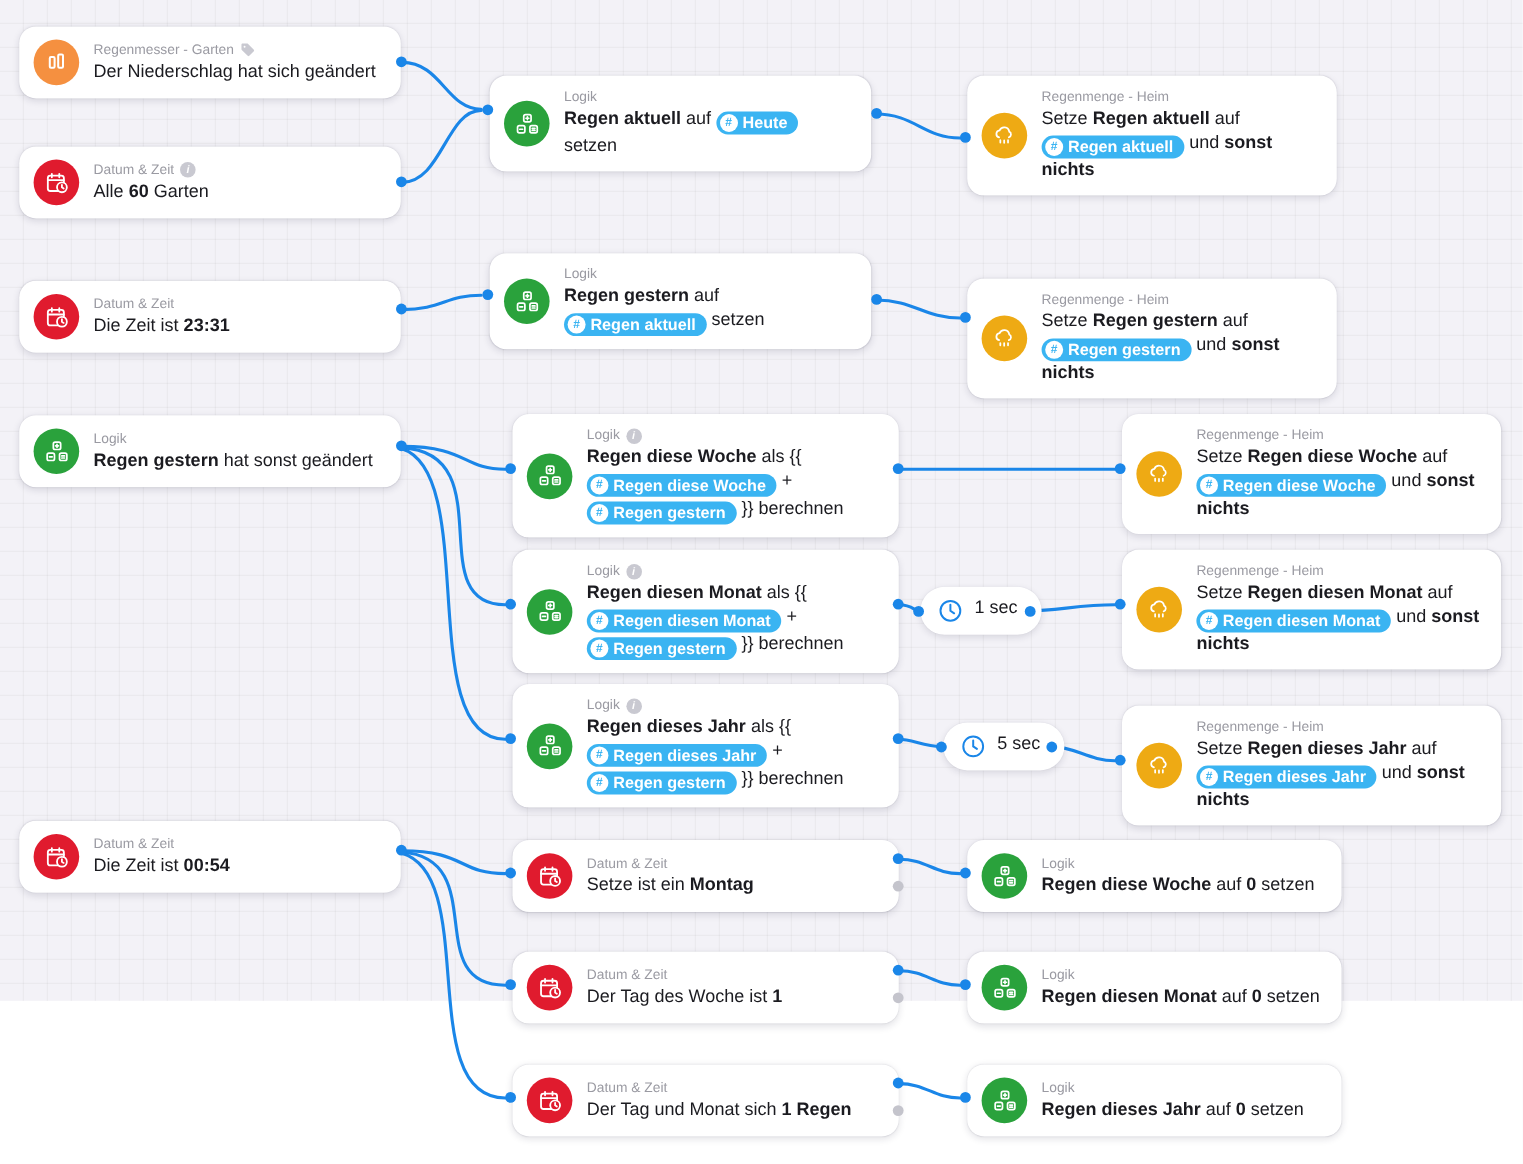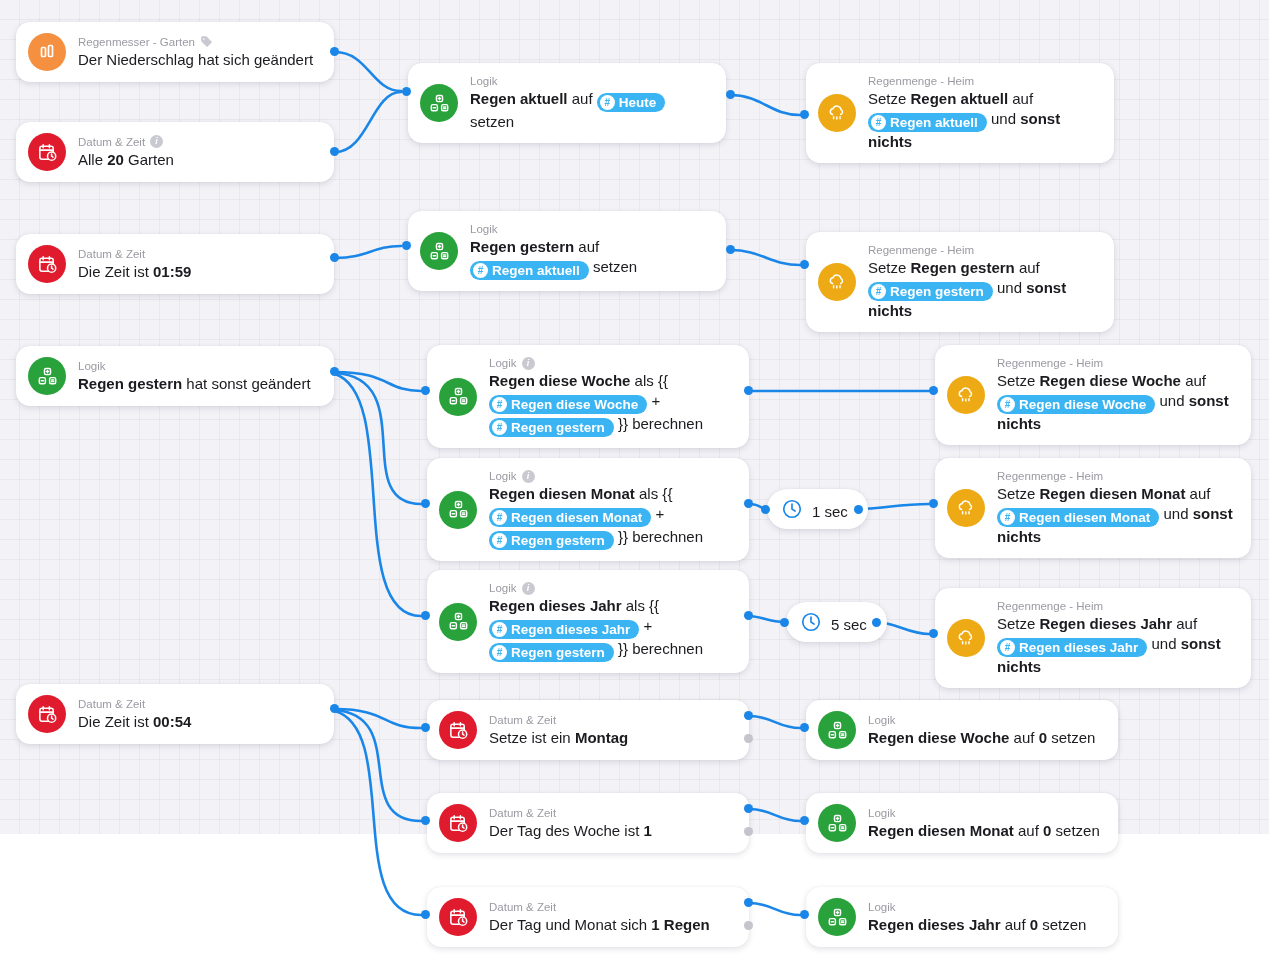--- a/index.html
+++ b/index.html
@@ -97,21 +97,21 @@
     background: #1a86e8;
     z-index: 3;
   }
   .port.out-false { background: #c4c4cc; }
   
   .delay {
     position: absolute;
     background: #ffffff;
     border-radius: 999px;
     box-shadow: 0 2px 6px rgba(30,30,60,0.13), 0 0 1px rgba(30,30,60,0.10);
-    display: flex; align-items: flex-end; gap: 9px;
+    display: flex; align-items: flex-start; gap: 9px;
     padding: 9px 20px 9px 14px;
     z-index: 2;
   }
   .delay-label { font-size: 15px; color: #1b1b20; font-weight: 500; }
 </style>
 </head>
 <body>
 
 <div id="canvas">
 
@@ -177,21 +177,21 @@
         <path d="M6.5 3v3M13 3v3M3 8.5h14" stroke-linecap="round"></path>
         <circle cx="15.3" cy="14.8" r="4.3" fill="#e01b2e"></circle>
         <path d="M15.3 12.6v2.2l1.5 1" stroke-linecap="round"></path>
       </svg>
     </div>
     <div class="node-body">
       <div class="node-kind">
         <span>Datum &amp; Zeit</span>
         <span class="info-dot">i</span>
       </div>
-      <div class="node-text"><span>Alle </span><b>20</b><span>  Garten</span></div>
+      <div class="node-text"><span>Alle </span><b>60</b><span>  Garten</span></div>
     </div>
   </div>
   <div class="port" style="left:330px; top:147px;"></div>
 
   <div class="node" style="left:408px; top:63px; width:318px;">
     <div class="node-icon" style="background:#2aa23c;">
       <svg width="21" height="21" viewBox="0 0 22 22" fill="none" stroke="#fff" stroke-width="1.5">
         <rect x="7.8" y="2.6" width="6.4" height="6.4" rx="1.6"></rect>
         <rect x="2.4" y="12.2" width="6.4" height="6.4" rx="1.6"></rect>
         <rect x="13.2" y="12.2" width="6.4" height="6.4" rx="1.6"></rect>
@@ -230,21 +230,21 @@
         <rect x="3" y="4.5" width="14" height="13.5" rx="2.2"></rect>
         <path d="M6.5 3v3M13 3v3M3 8.5h14" stroke-linecap="round"></path>
         <circle cx="15.3" cy="14.8" r="4.3" fill="#e01b2e"></circle>
         <path d="M15.3 12.6v2.2l1.5 1" stroke-linecap="round"></path>
       </svg>
     </div>
     <div class="node-body">
       <div class="node-kind">
         <span>Datum &amp; Zeit</span>
       </div>
-      <div class="node-text"><span>Die Zeit ist </span><b>01:59</b></div>
+      <div class="node-text"><span>Die Zeit ist </span><b>23:31</b></div>
     </div>
   </div>
   <div class="port" style="left:330px; top:253px;"></div>
 
   <div class="node" style="left:408px; top:211px; width:318px;">
     <div class="node-icon" style="background:#2aa23c;">
       <svg width="21" height="21" viewBox="0 0 22 22" fill="none" stroke="#fff" stroke-width="1.5">
         <rect x="7.8" y="2.6" width="6.4" height="6.4" rx="1.6"></rect>
         <rect x="2.4" y="12.2" width="6.4" height="6.4" rx="1.6"></rect>
         <rect x="13.2" y="12.2" width="6.4" height="6.4" rx="1.6"></rect>

